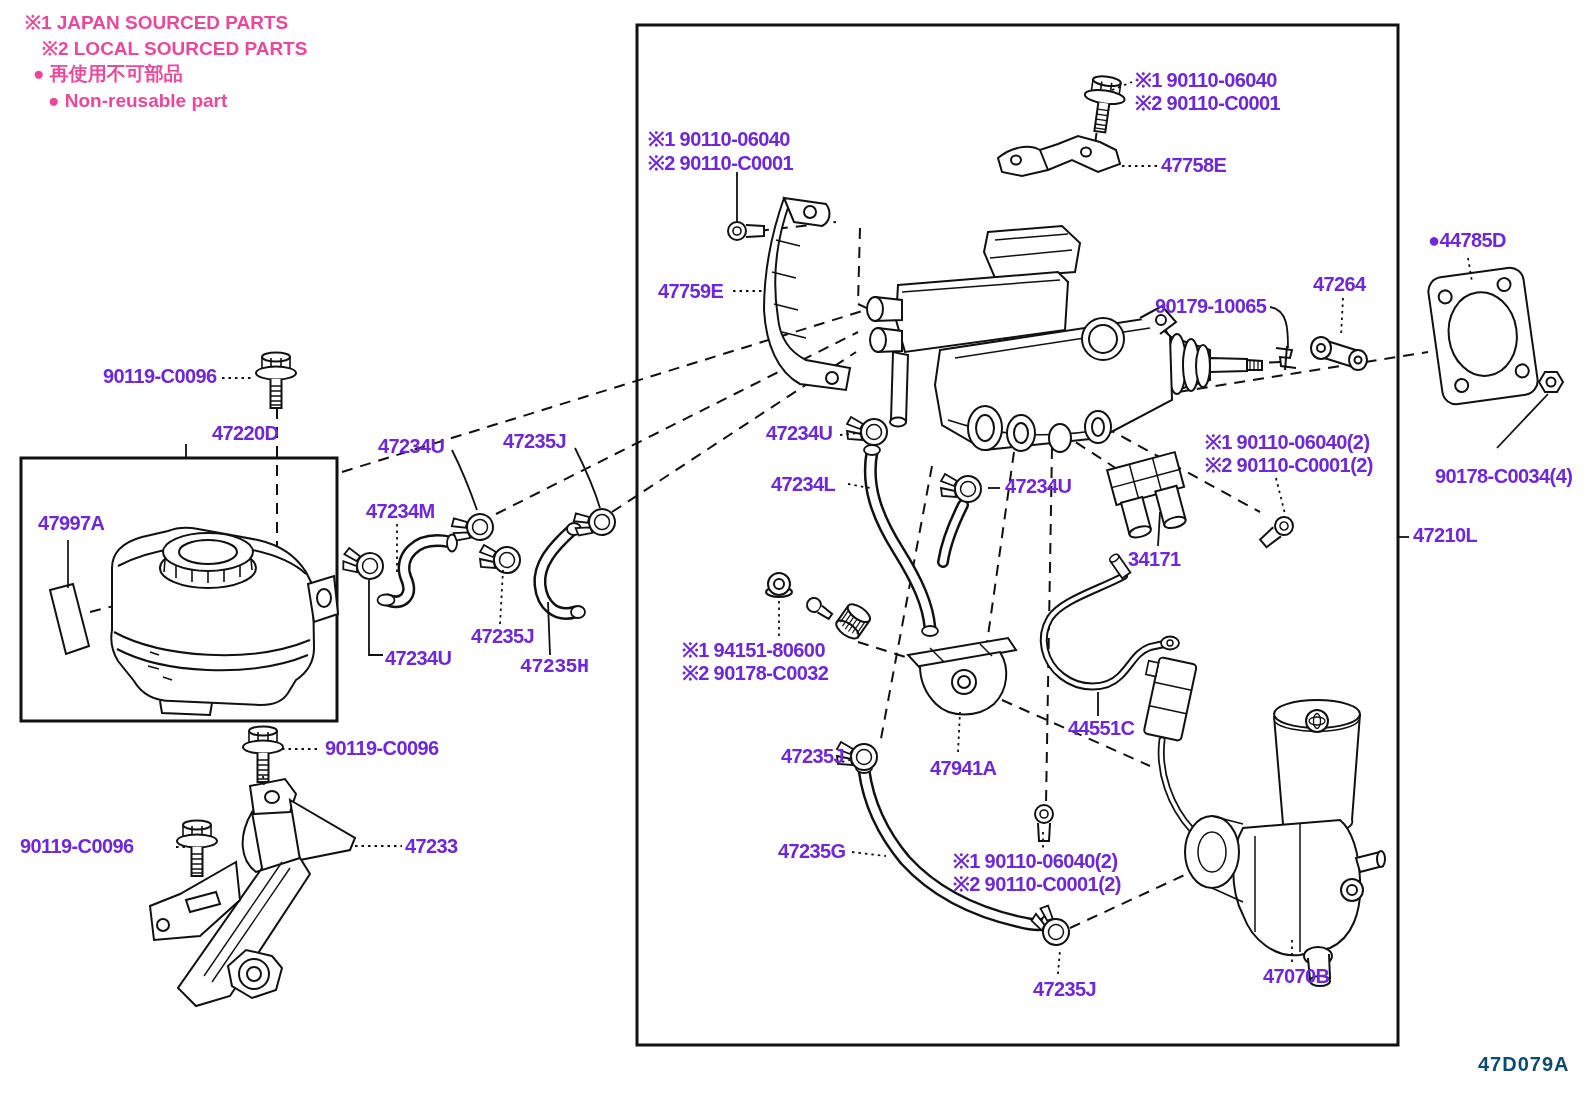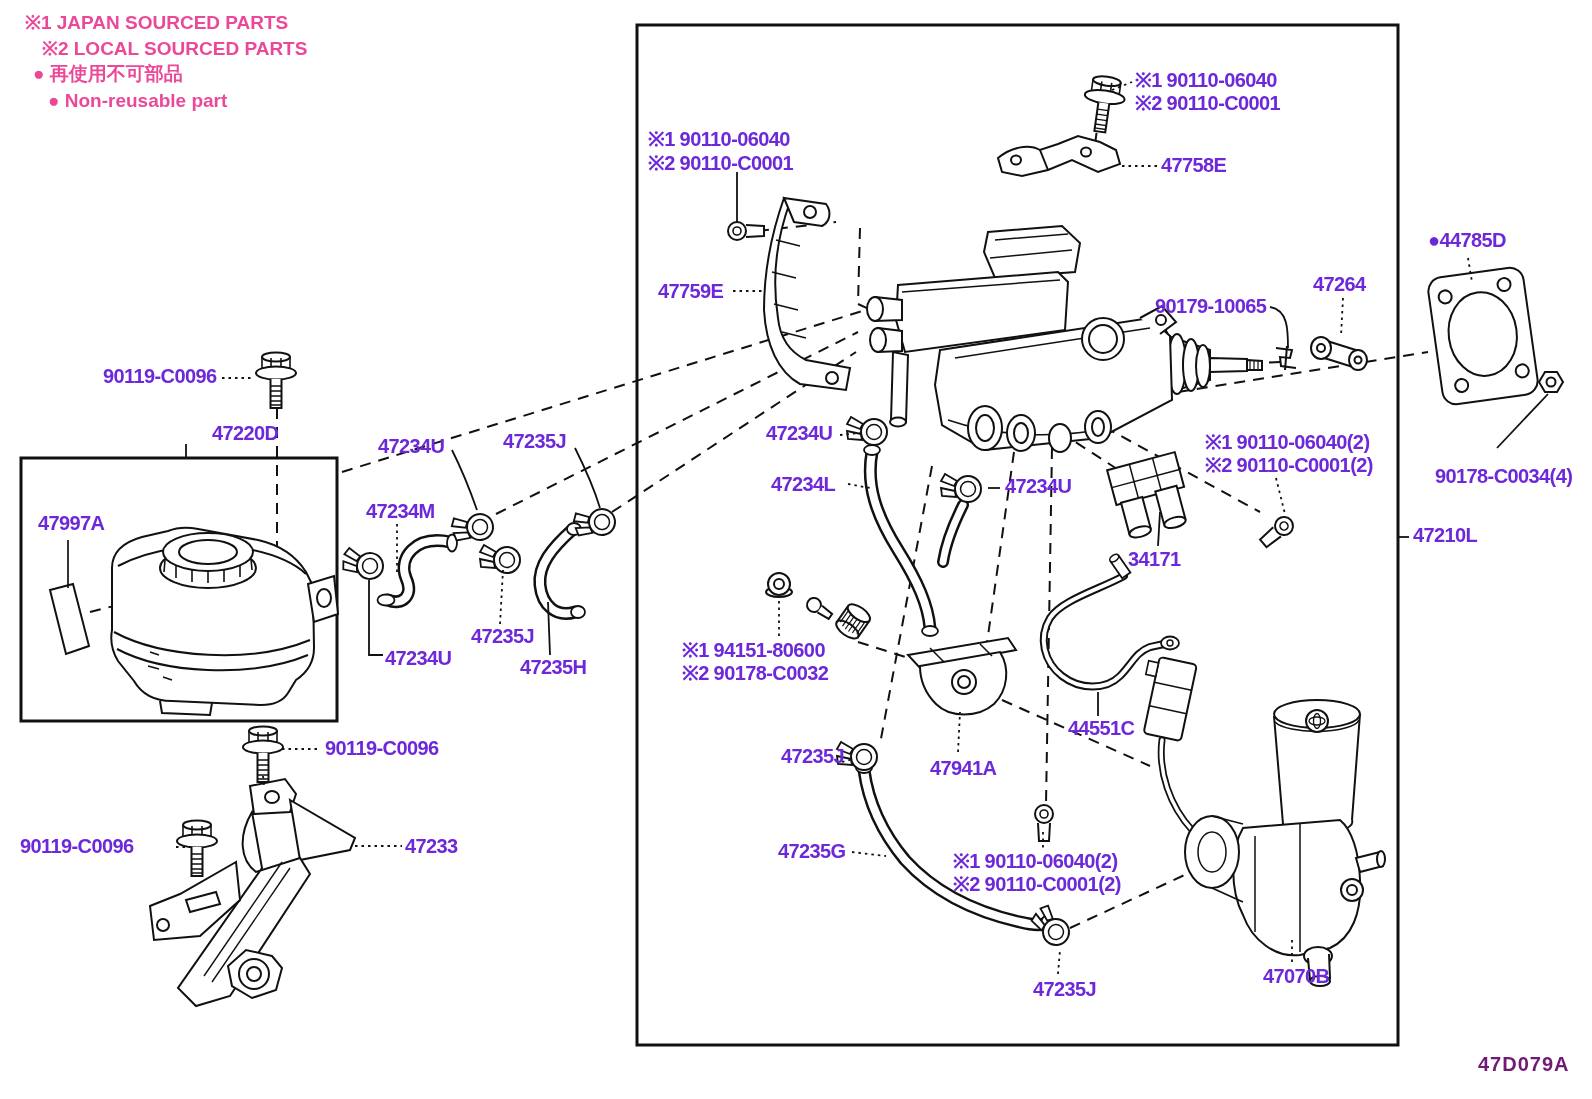--- a/index.html
+++ b/index.html
@@ -5,21 +5,21 @@
   html,body{margin:0;padding:0;background:#fff;}
   .stage{position:relative;width:1592px;height:1099px;background:#ffffff;overflow:hidden;
          font-family:"Liberation Sans",sans-serif;color:#0a0a0a;}
   svg{position:absolute;left:0;top:0;}
   .lbl-layer{position:absolute;left:0;top:0;width:100%;height:100%;pointer-events:none;}
   .plabel{position:absolute;font:bold 20px "Liberation Sans",sans-serif;letter-spacing:-0.6px;
           white-space:nowrap;color:#6d28d9;line-height:1;}
   .legend-line{position:absolute;font:bold 19px "Liberation Sans",sans-serif;letter-spacing:0;
           white-space:nowrap;color:#ec4899;line-height:1;}
   .footer-code{position:absolute;left:1478px;top:1054px;font:bold 20px "Liberation Sans",sans-serif;
-          letter-spacing:1px;color:#701a75;line-height:1;}
+          letter-spacing:1px;color:#0c4a6e;line-height:1;}
   .l1{left:25px;top:13px;} .l2{left:25px;top:39px;margin-left:17px;} .l3{left:33px;top:64px;} .l4{left:48px;top:91px;}
 </style>
 </head>
 <body>
 
 <div class="stage">
 
 <svg width="1592" height="1099" viewBox="0 0 1592 1099">
   <defs>
     <g id="hexbolt">
@@ -355,21 +355,21 @@
         <div class="plabel" style="left: 766px; top: 423px;">47234U</div>
         <div class="plabel" style="left: 771px; top: 474px;">47234L</div>
         <div class="plabel" style="left: 1005px; top: 476px;">47234U</div>
         <div class="plabel" style="left: 1205px; top: 432px;">※1 90110-06040(2)</div>
         <div class="plabel" style="left: 1205px; top: 455px;">※2 90110-C0001(2)</div>
         <div class="plabel" style="left: 1435px; top: 451px; margin-top: 15px;">90178-C0034(4)</div>
         <div class="plabel" style="left: 1413px; top: 525px;">47210L</div>
         <div class="plabel" style="left: 1128px; top: 549px;">34171</div>
         <div class="plabel" style="left: 385px; top: 648px;">47234U</div>
         <div class="plabel" style="left: 471px; top: 626px;">47235J</div>
-        <div class="plabel" style="left: 520px; top: 657px;">47235H</div>
+        <div class="plabel" style="left: 520px; top: 657px; font-family: Liberation Mono, monospace;">47235H</div>
         <div class="plabel" style="left: 682px; top: 640px;">※1 94151-80600</div>
         <div class="plabel" style="left: 682px; top: 663px;">※2 90178-C0032</div>
         <div class="plabel" style="left: 1068px; top: 718px;">44551C</div>
         <div class="plabel" style="left: 781px; top: 746px;">47235J</div>
         <div class="plabel" style="left: 930px; top: 758px;">47941A</div>
         <div class="plabel" style="left: 325px; top: 738px;">90119-C0096</div>
         <div class="plabel" style="left: 405px; top: 836px;">47233</div>
         <div class="plabel" style="left: 20px; top: 836px;">90119-C0096</div>
         <div class="plabel" style="left: 778px; top: 841px;">47235G</div>
         <div class="plabel" style="left: 953px; top: 851px;">※1 90110-06040(2)</div>

